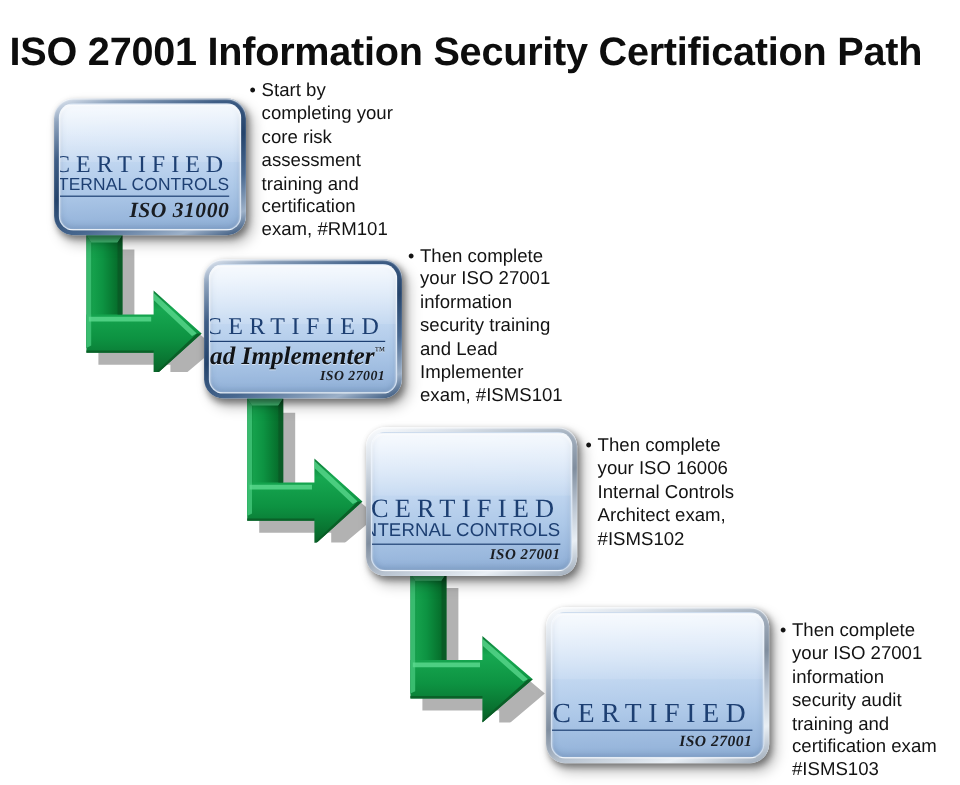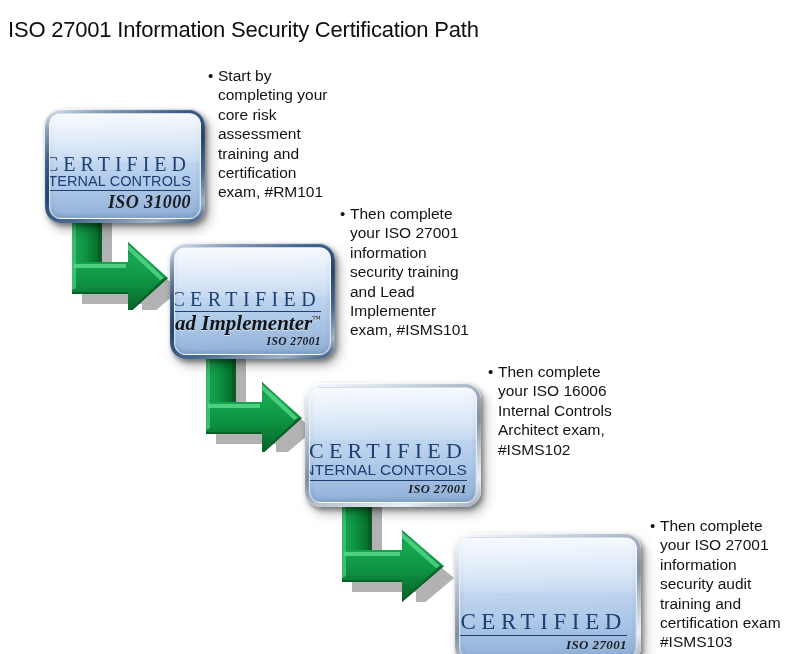--- a/index.html
+++ b/index.html
@@ -17,22 +17,22 @@
     color: #111111;
   }
 
   
   #diagram-title {
     position: absolute;
     left: 8px;
     top: 2px;
     width: 784px;
     font-family: "Liberation Sans", sans-serif;
-    font-size: 22px;
-    font-weight: 400;
+    font-size: 33px;
+    font-weight: 700;
     letter-spacing: -0.2px;
     color: #0d0d0d;
     white-space: nowrap;
   }
 
   
   #stage {
     position: absolute;
     left: 0; top: 0;
     width: 800px;
@@ -52,21 +52,20 @@
         #aab6c4 34%,
         #7f8d9e 52%,
         #b9c4d1 68%,
         #e9eff5 84%,
         #9aa7b6 100%);
     box-shadow:
        2px 3px 5px rgba(0,0,0,0.40),
        5px 7px 11px rgba(0,0,0,0.26),
        inset 0 1px 1px rgba(255,255,255,0.85);
     z-index: 5;
-    margin-top: 27px;
   }
   .badge.navyframe {
     background: linear-gradient(160deg,
         #e8eef6 0%,
         #8ea3bd 12%,
         #3f5e86 30%,
         #24436b 50%,
         #47678f 70%,
         #9db1c9 88%,
         #2e4d74 100%);

